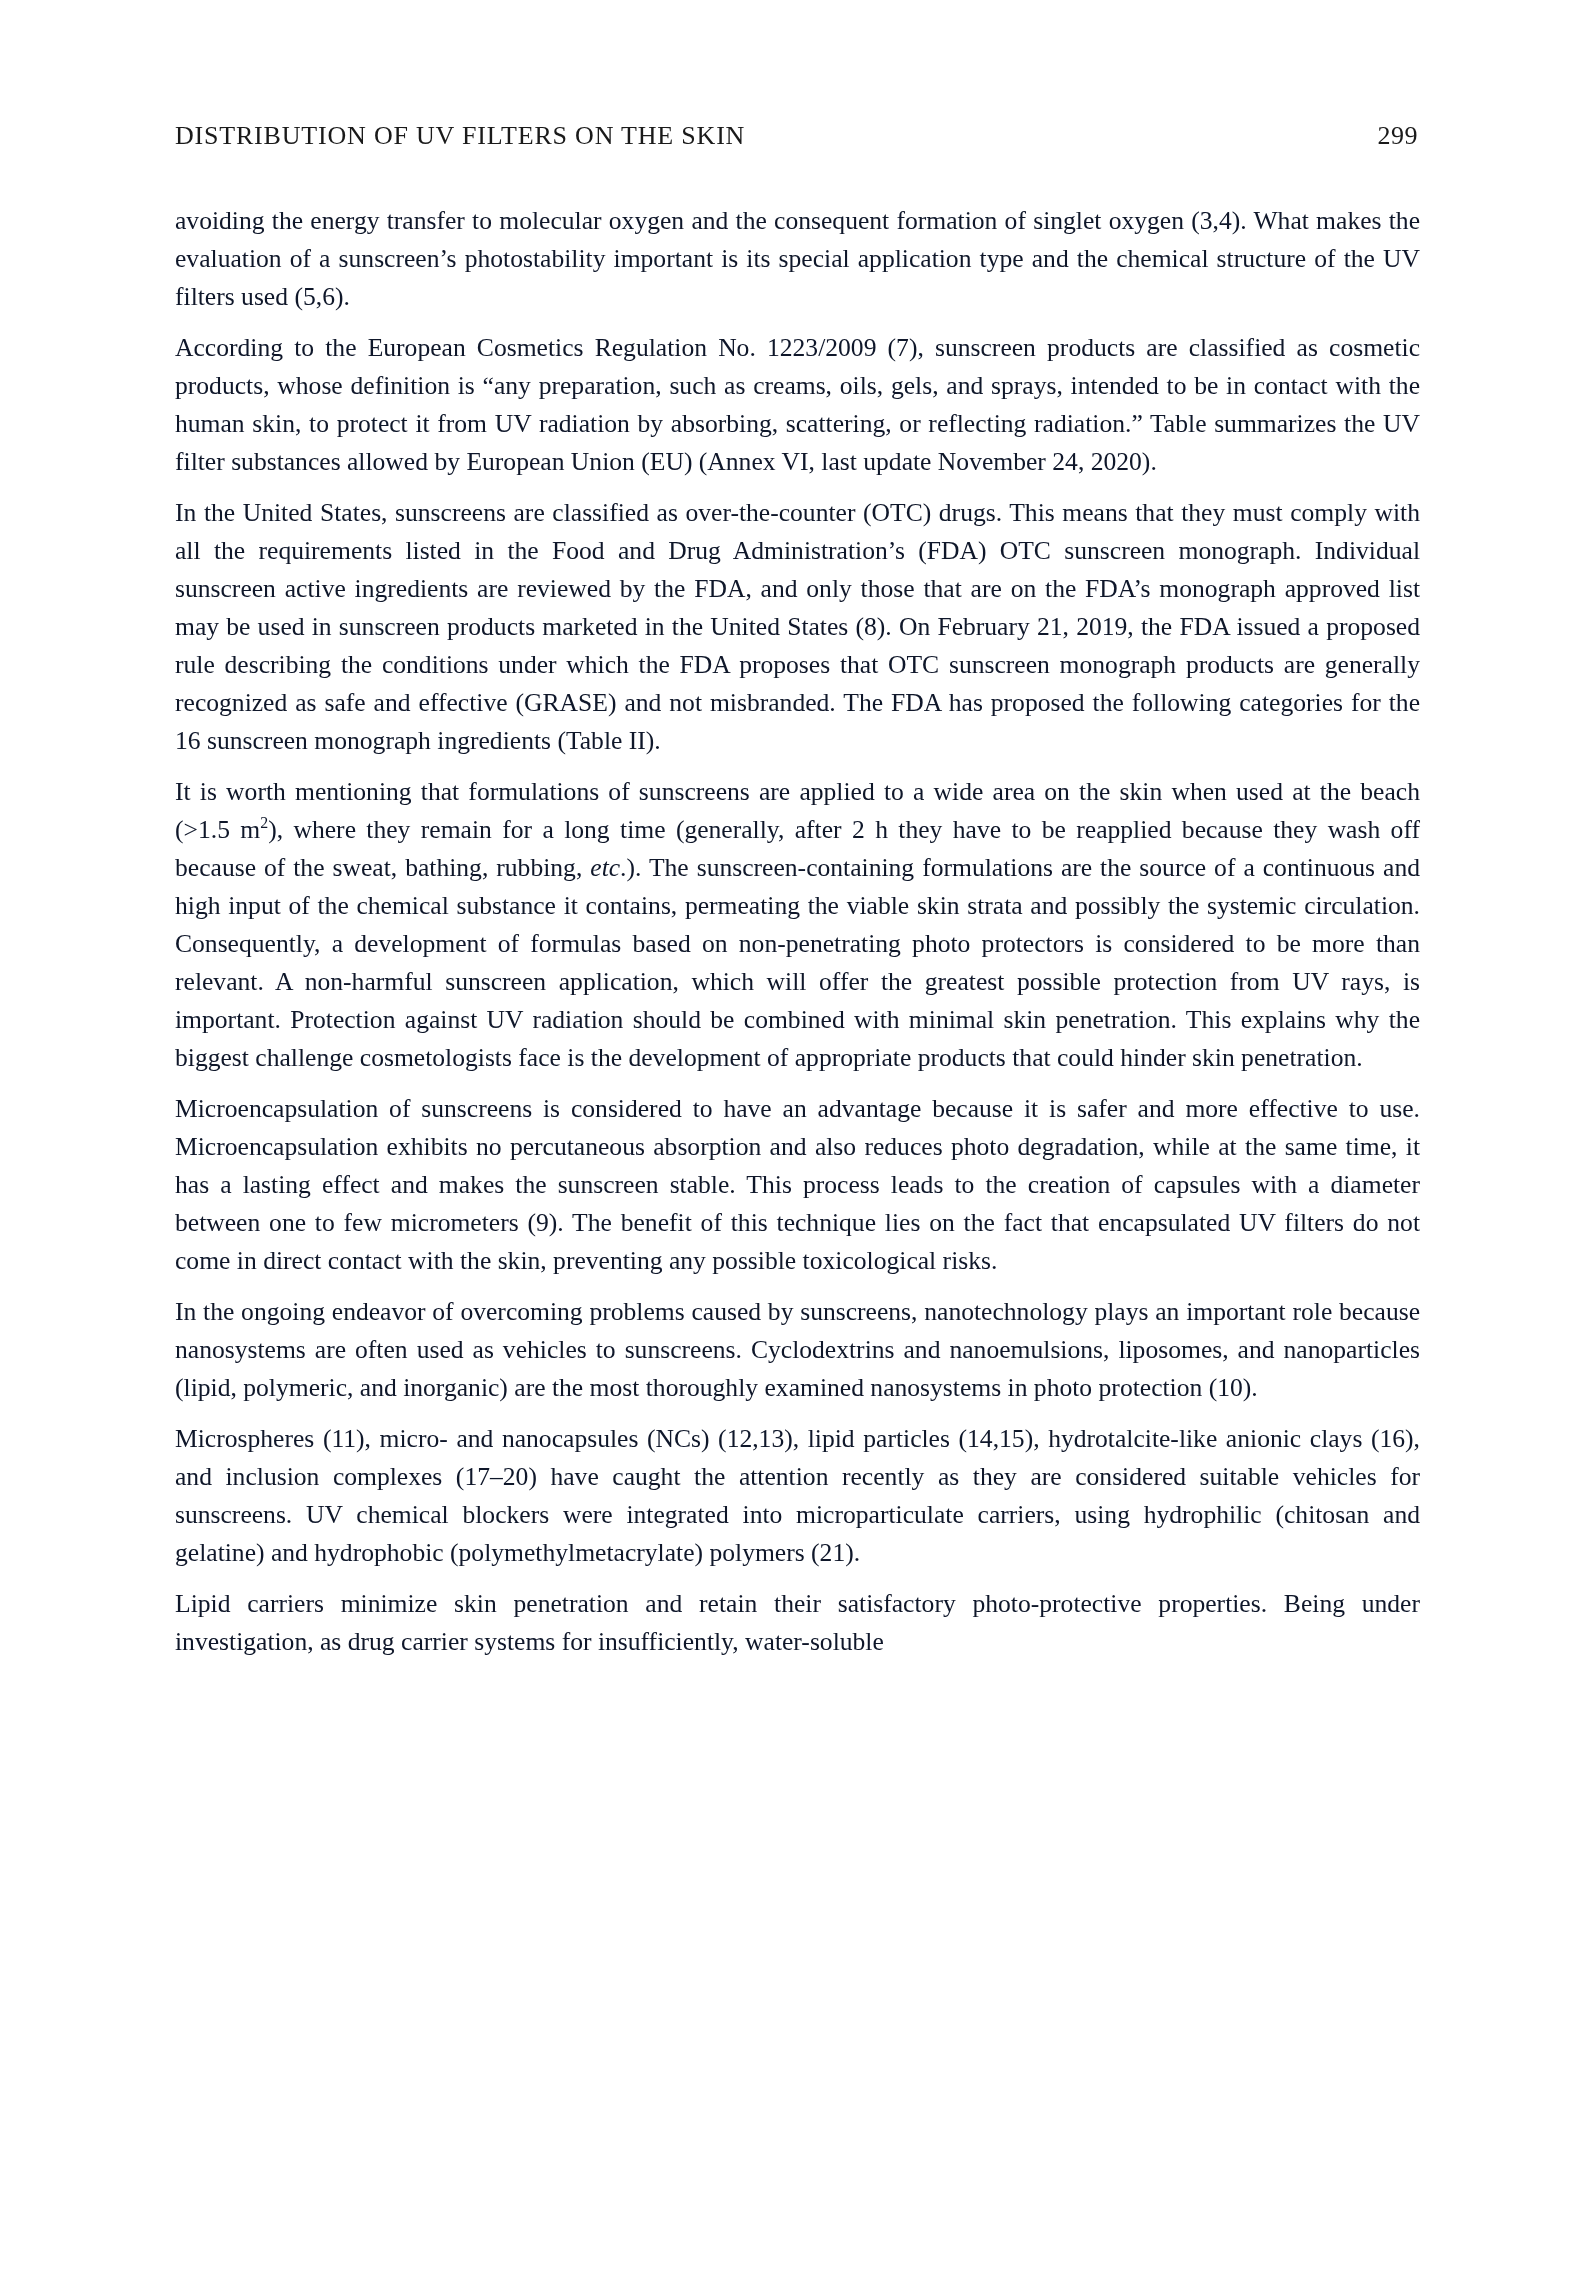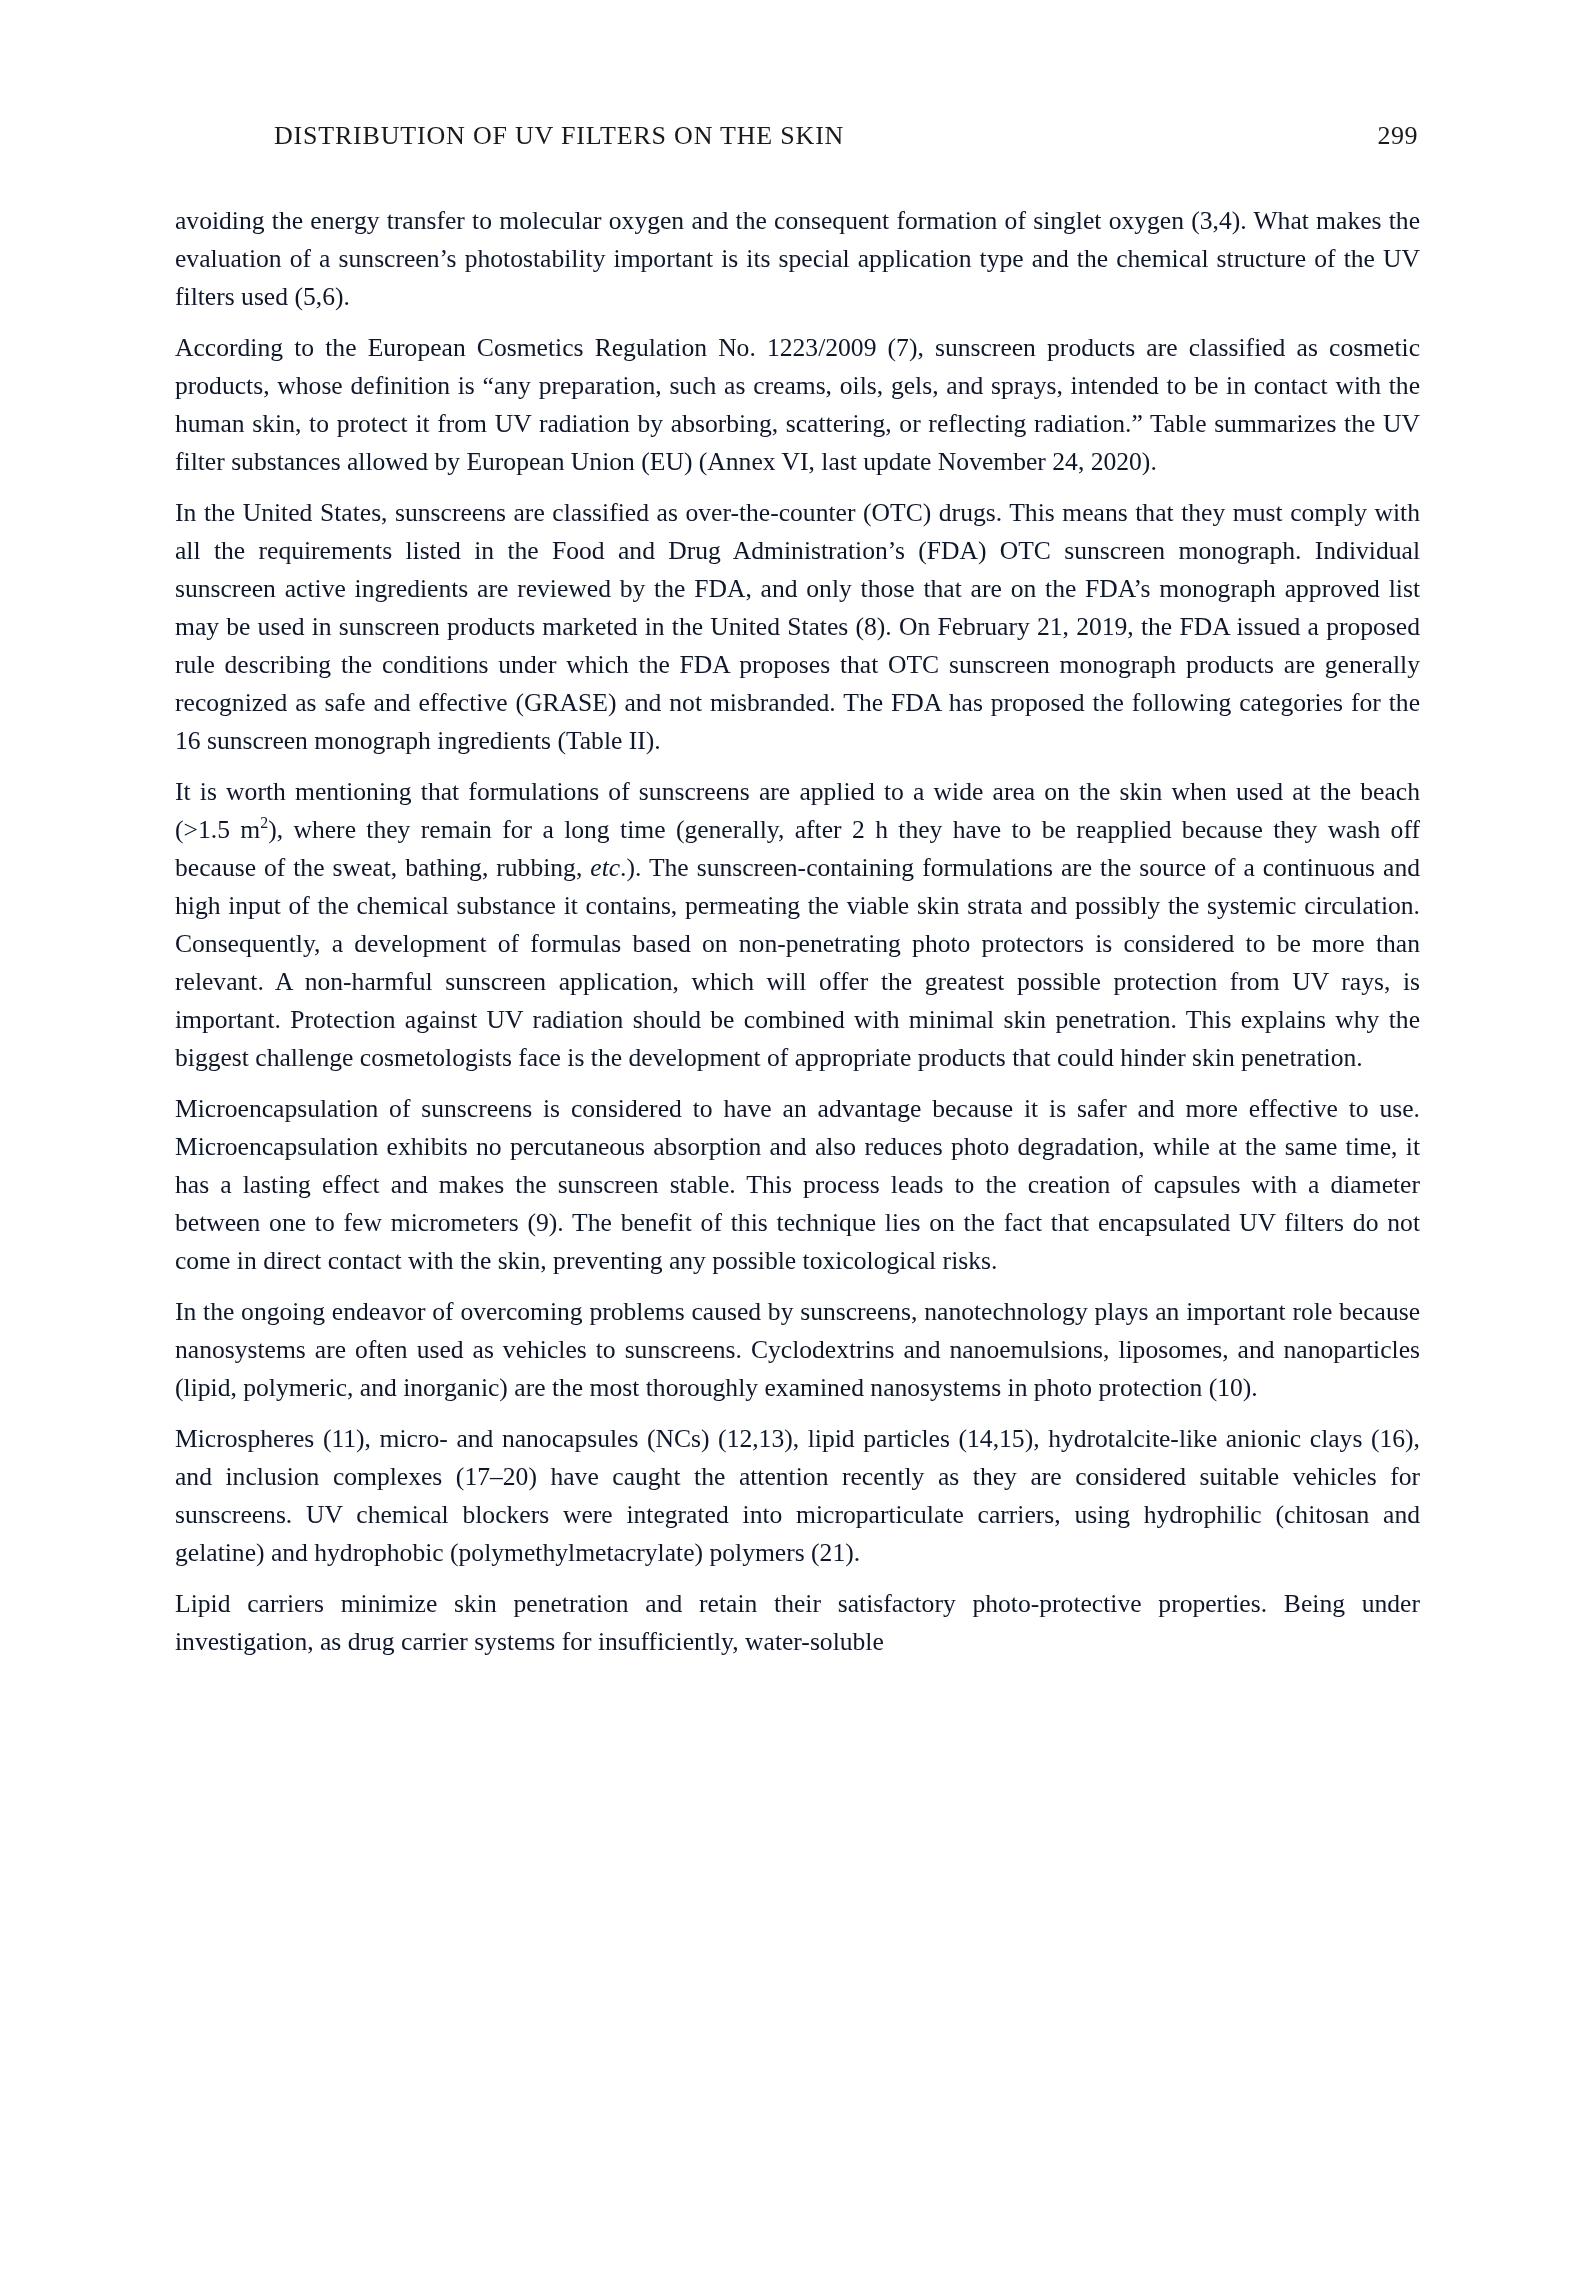--- a/index.html
+++ b/index.html
@@ -29,21 +29,20 @@
     width: 1243px;
     display: flex;
     justify-content: space-between;
     align-items: baseline;
   }
   .running-title {
     font-family: "Liberation Serif", "DejaVu Serif", serif;
     font-size: 26px;
     letter-spacing: 0.8px;
     color: #1a1a1a;
-    margin-left: 99px;
   }
   .page-number {
     font-family: "Liberation Serif", "DejaVu Serif", serif;
     font-size: 26px;
     color: #1a1a1a;
     letter-spacing: 0.5px;
   }
   .body-col {
     position: absolute;
     top: 202px;

